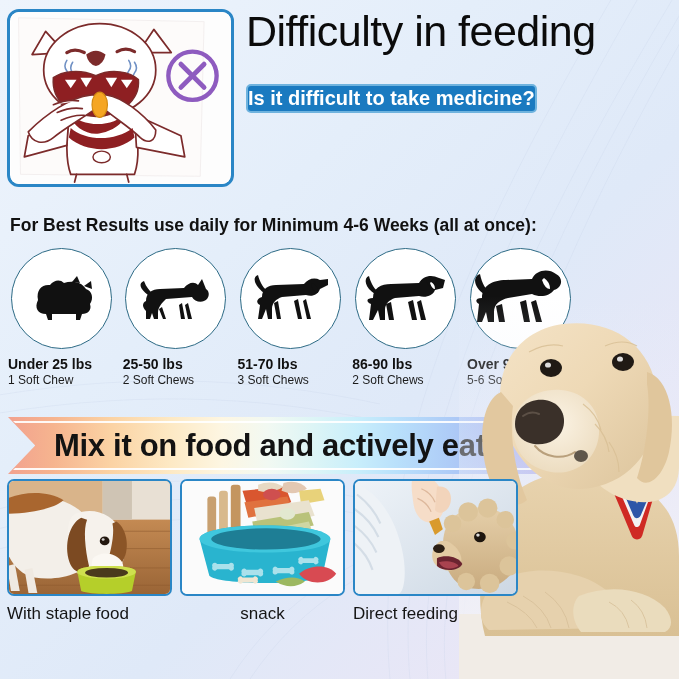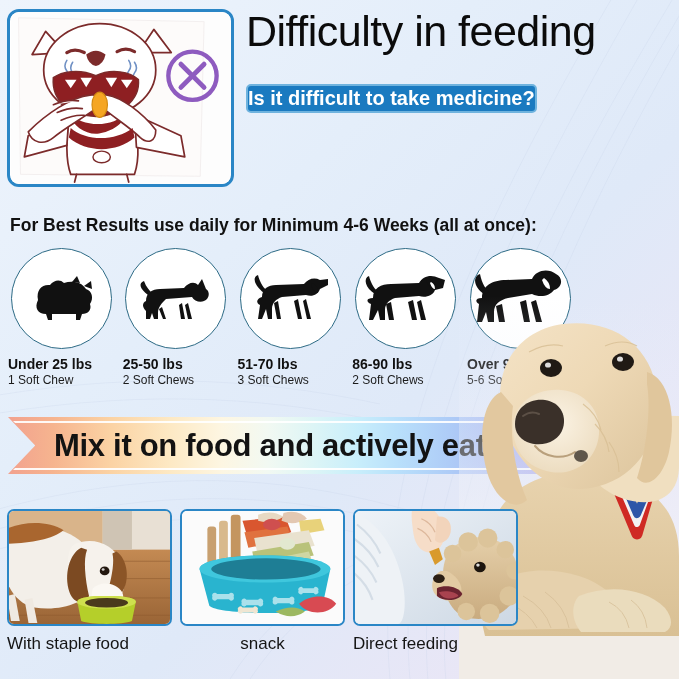--- a/index.html
+++ b/index.html
@@ -105,21 +105,21 @@
   }
   .banner-text {
     position: absolute; left: 46px; top: 0; right: 0; bottom: 0;
     display: flex; align-items: center;
     font-size: 31px; font-weight: bold; color: #131313;
     letter-spacing: -0.3px; white-space: nowrap;
   }
 
   
   .photo-row {
-    position: absolute; left: 7px; top: 509px;
+    position: absolute; left: 7px; top: 479px;
     width: 511px; height: 170px;
     display: flex; gap: 8px;
   }
   .photo-card { width: 165px; }
   .photo-frame {
     width: 165px; height: 117px;
     border: 2px solid #2a86c6;
     border-radius: 7px;
     overflow: hidden;
     box-sizing: border-box;

